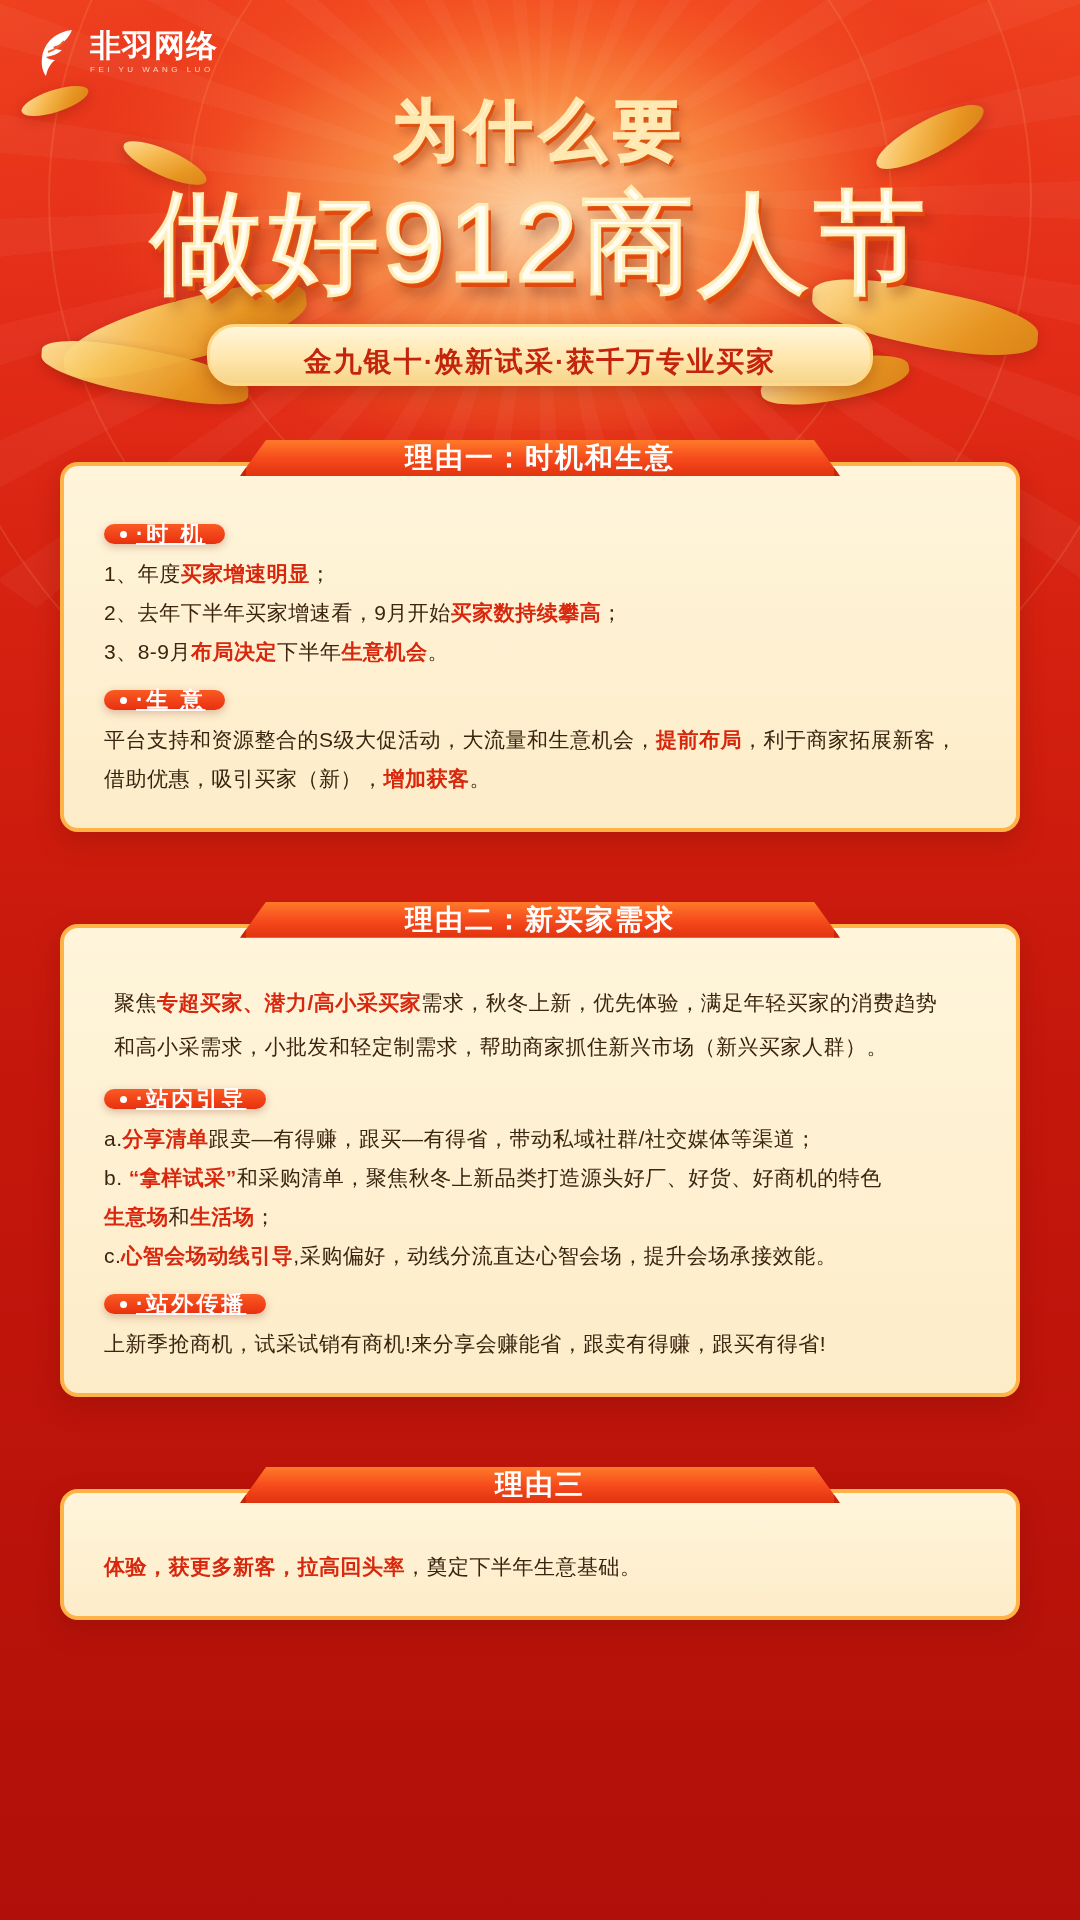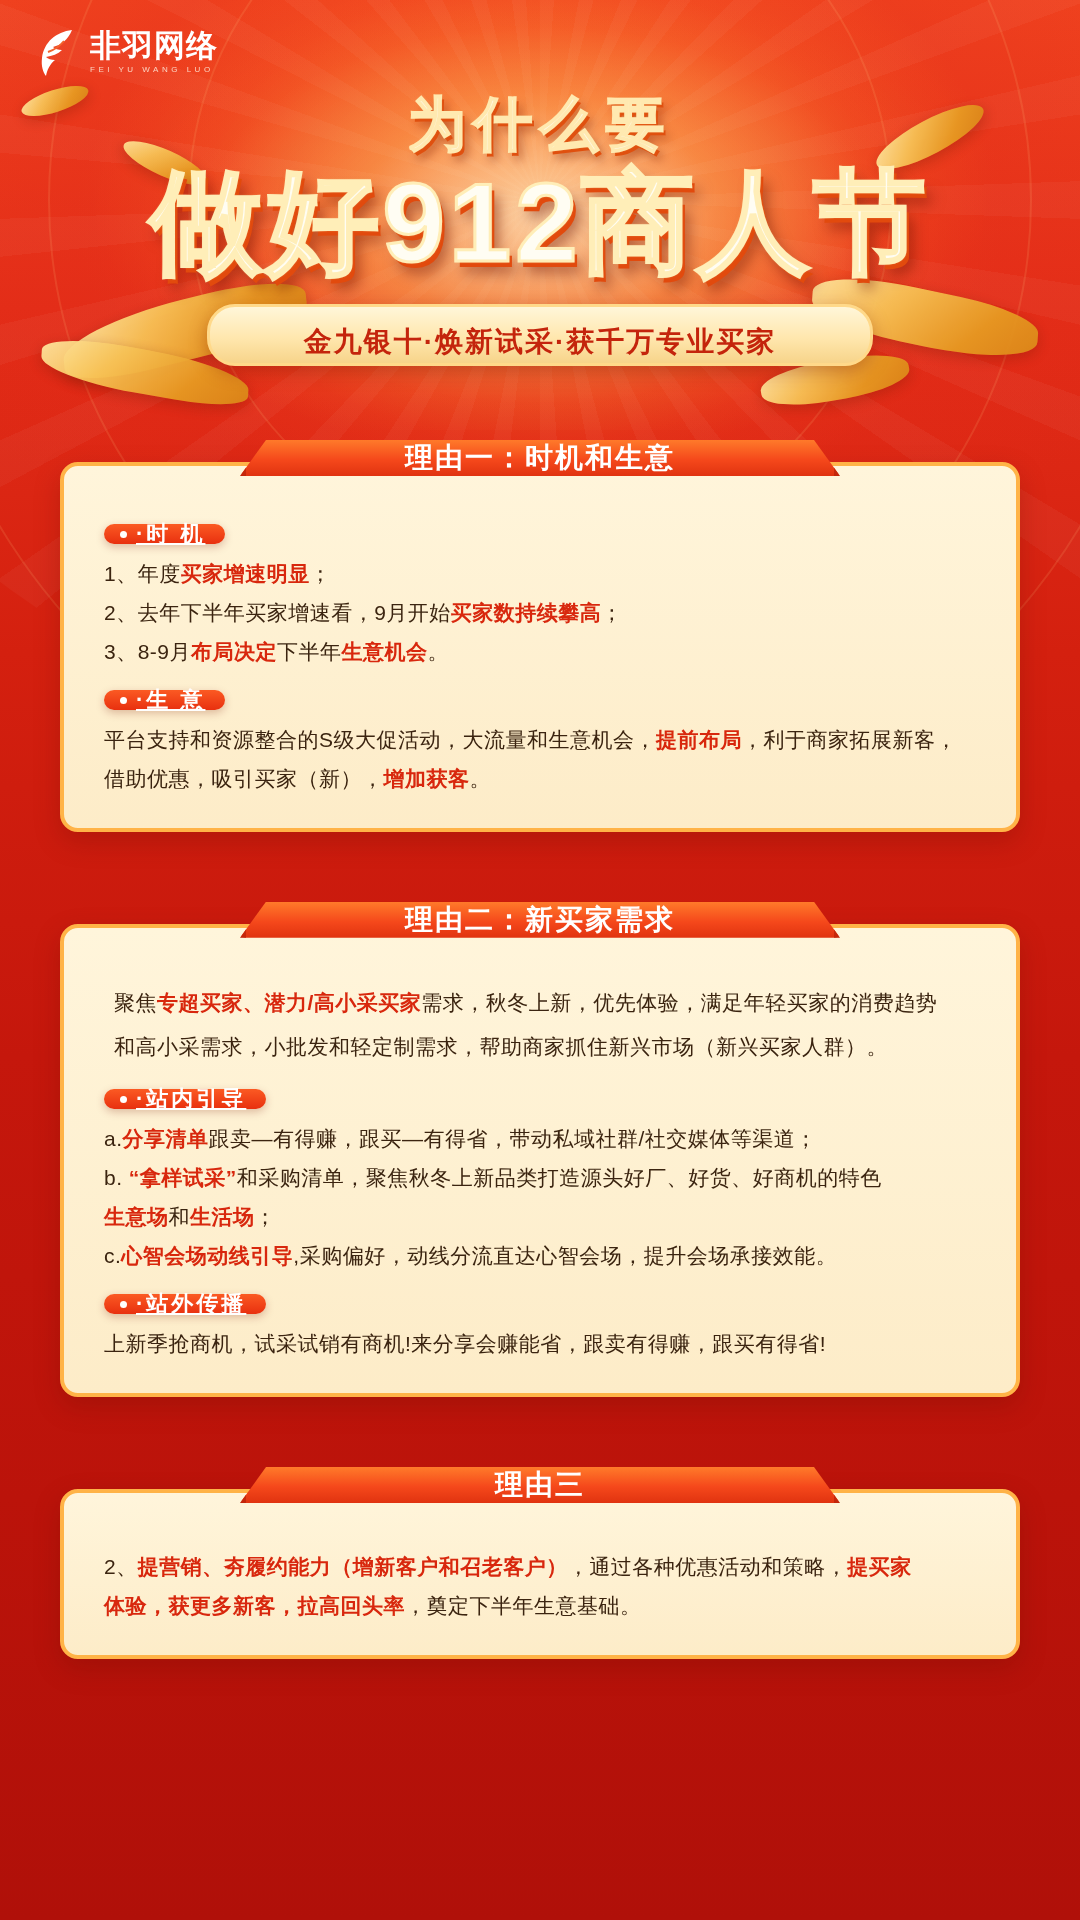--- a/index.html
+++ b/index.html
@@ -105,33 +105,34 @@
 
   
   .hero {
     position: absolute;
     top: 86px;
     left: 0; right: 0;
     text-align: center;
     z-index: 5;
   }
   .title-1 {
-    font-size: 58px;
+    font-size: 66px;
     font-weight: bold;
     letter-spacing: 8px;
     color: #fff7e2;
     text-shadow:
        0 0 2px #ffd27a,
        3px 4px 0 #e0500f,
        6px 8px 10px rgba(120,20,0,0.45);
     -webkit-text-stroke: 2px #ffe9b0;
   }
   .title-2 {
+    margin-top: 8px;
     font-size: 112px;
-    font-weight: bold;
+    font-weight: normal;
     letter-spacing: 4px;
     line-height: 1.05;
     color: #fffdf3;
     text-shadow:
        0 0 3px #ffd98c,
        4px 6px 0 #e24a0d,
        8px 12px 14px rgba(110,16,0,0.5);
     -webkit-text-stroke: 3px #ffeeb8;
   }
   .subtitle-wrap {
@@ -295,17 +296,16 @@
         </div><div class="body-line"><span>平台支持和资源整合的S级大促活动，大流量和生意机会，</span><span class="hl">提前布局</span><span>，利于商家拓展新客，</span></div><div class="body-line"><span>借助优惠，吸引买家（新），</span><span class="hl">增加获客</span><span>。</span></div></div>
       <div class="card"><div class="card-banner">理由二：新买家需求</div><div class="para"><span>聚焦</span><span class="hl">专超买家、潜力/高小采买家</span><span>需求，秋冬上新，优先体验，满足年轻买家的消费趋势</span></div><div class="para"><span>和高小采需求，小批发和轻定制需求，帮助商家抓住新兴市场（新兴买家人群）。</span></div><div class="pill gap-top">
           <span class="dot"></span>
           <span>·站内引导</span>
         </div><div class="body-line"><span>a.</span><span class="hl">分享清单</span><span>跟卖—有得赚，跟买—有得省，带动私域社群/社交媒体等渠道；</span></div><div class="body-line"><span>b. </span><span class="hl">“拿样试采”</span><span>和采购清单，聚焦秋冬上新品类打造源头好厂、好货、好商机的特色</span></div><div class="body-line"><span class="hl">生意场</span><span>和</span><span class="hl">生活场</span><span>；</span></div><div class="body-line"><span>c.</span><span class="hl">心智会场动线引导</span><span>,采购偏好，动线分流直达心智会场，提升会场承接效能。</span></div><div class="pill gap-top">
           <span class="dot"></span>
           <span>·站外传播</span>
         </div><div class="body-line"><span>上新季抢商机，试采试销有商机!来分享会赚能省，跟卖有得赚，跟买有得省!</span></div></div>
       <div class="card card-3">
         <div class="card-banner">理由三</div>
-        <div class="body-line"><span>2、</span><span class="hl">提营销、夯履约能力（增新客户和召老客户）</span><span>，通过各种优惠活动和策略，</span><span class="hl">提买家</span></div>
         <div class="body-line"><span class="hl">体验，获更多新客，拉高回头率</span><span>，奠定下半年生意基础。</span></div>
       </div>
     </div>
 </div>
 
 </body></html>

